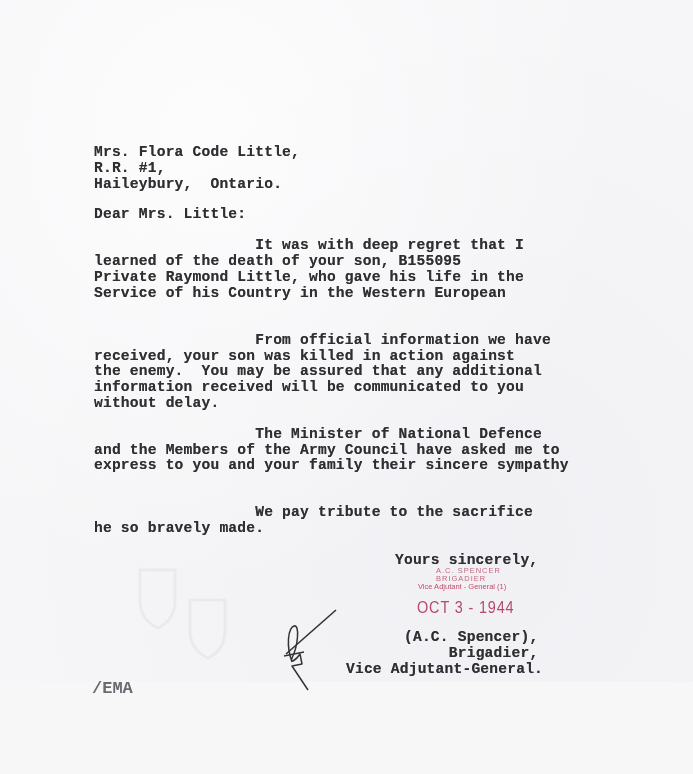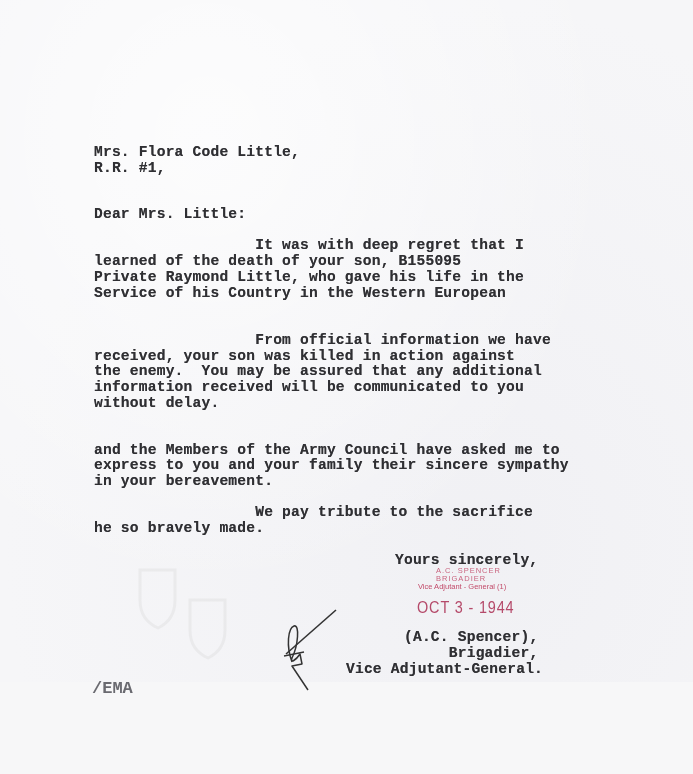--- a/index.html
+++ b/index.html
@@ -50,37 +50,38 @@
 <body>
 
 <div class="page">
 
   <svg class="watermark" style="left:130px;top:560px;" width="110" height="110" viewBox="0 0 110 110">
     <path d="M10 10 h35 v30 q0 20 -17 28 q-18 -8 -18 -28z M60 40 h35 v30 q0 20 -17 28 q-18 -8 -18 -28z" fill="none" stroke="#555" stroke-width="3"></path>
   </svg>
 
   <div class="tl" style="left:94px;top:145px;">Mrs. Flora Code Little,</div>
   <div class="tl" style="left:94px;top:161px;">R.R. #1,</div>
+  <div class="tl" style="left:94px;top:177px;">Haileybury,  Ontario.</div>
 
   <div class="tl" style="left:94px;top:238px;">                  It was with deep regret that I</div>
 
   <div class="tl" style="left:94px;top:207px;">Dear Mrs. Little:</div>
   <div class="tl" style="left:94px;top:254px;">learned of the death of your son, B155095</div>
   <div class="tl" style="left:94px;top:270px;">Private Raymond Little, who gave his life in the</div>
   <div class="tl" style="left:94px;top:286px;">Service of his Country in the Western European</div>
 
   <div class="tl" style="left:94px;top:333px;">                  From official information we have</div>
   <div class="tl" style="left:94px;top:364px;">the enemy.  You may be assured that any additional</div>
   <div class="tl" style="left:94px;top:349px;">received, your son was killed in action against</div>
   <div class="tl" style="left:94px;top:380px;">information received will be communicated to you</div>
   <div class="tl" style="left:94px;top:396px;">without delay.</div>
 
+  <div class="tl" style="left:94px;top:427px;">                  The Minister of National Defence</div>
   <div class="tl" style="left:94px;top:443px;">and the Members of the Army Council have asked me to</div>
   <div class="tl" style="left:94px;top:458px;">express to you and your family their sincere sympathy</div>
-  <div class="tl" style="left:94px;top:474px;">in your bereavement.</div>
 
   <div class="tl" style="left:94px;top:505px;">                  We pay tribute to the sacrifice</div>
   <div class="tl" style="left:94px;top:521px;">he so bravely made.</div>
 
   <div class="stamp-sig"><span class="rank">A.C. SPENCER</span>
 <span class="rank">BRIGADIER</span>
 <span>Vice Adjutant - General (1)</span></div>
 
   <div class="tl" style="left:395px;top:553px;">Yours sincerely,</div>
 

